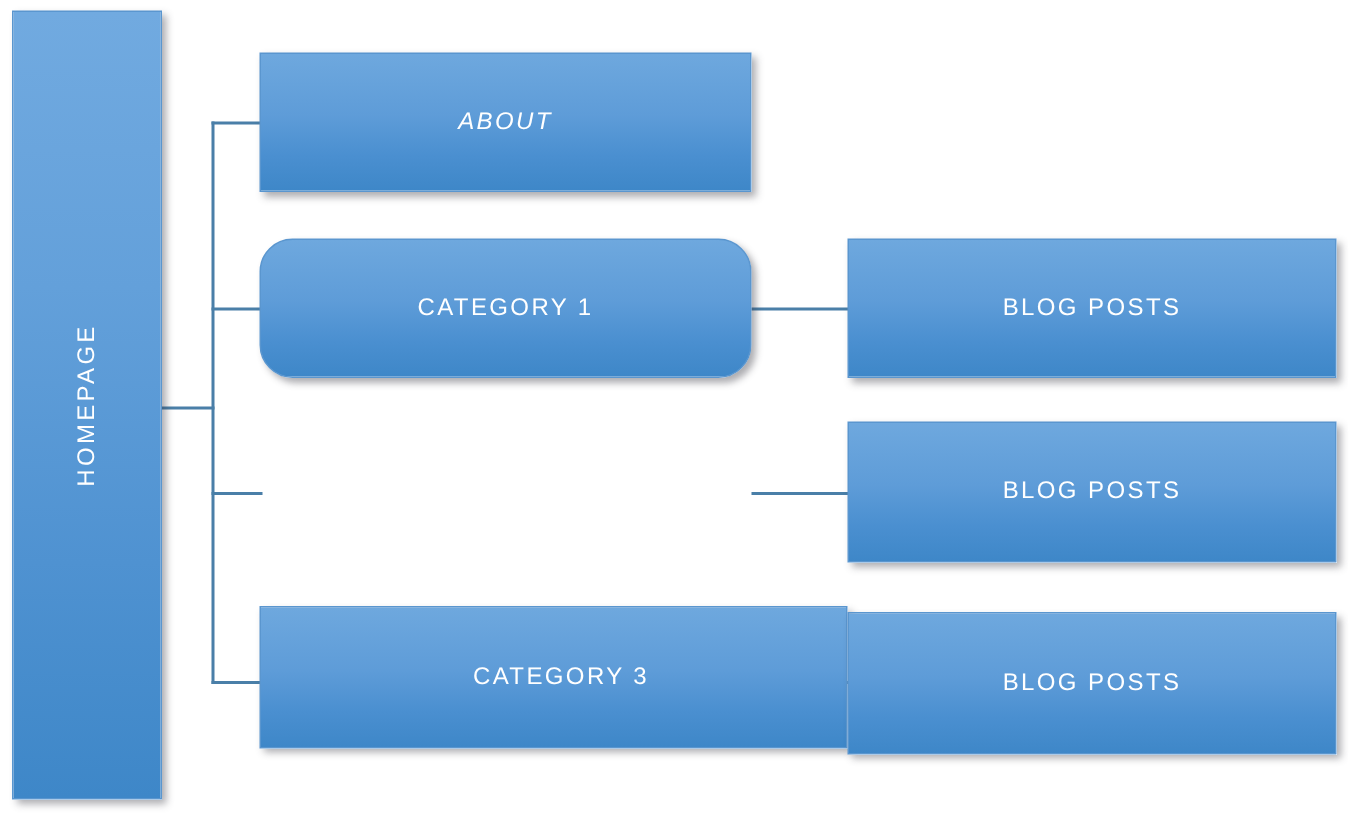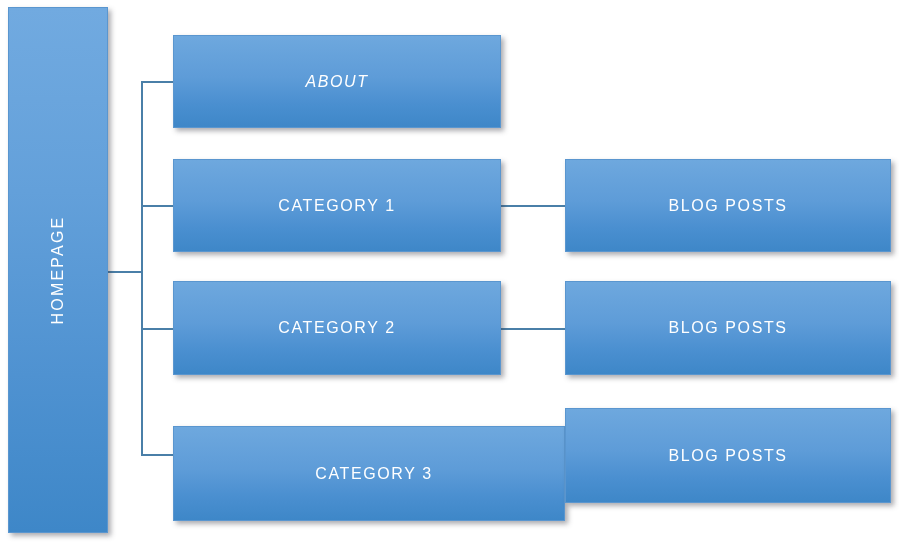--- a/index.html
+++ b/index.html
@@ -82,29 +82,26 @@
   <div class="conn conn-h" style="left:501px; top:454px; width:66px;"></div>
 
   <div class="node node-root" style="left:8px; top:7px; width:100px; height:526px;">
     <span class="node-label">HOMEPAGE</span>
   </div>
 
   <div class="node" style="left:173px; top:35px; width:328px; height:93px;font-style:italic;">
     <span class="node-label">ABOUT</span>
   </div>
 
-  <div class="node" style="left:173px; top:159px; width:328px; height:93px;">
+  <div class="node" style="left:173px; top:159px; width:328px; height:93px;border-radius:22px;">
     <span class="node-label">CATEGORY 1</span>
   </div>
 
-  <div class="node" style="left:173px; top:281px; width:328px; height:94px;">
-    <span class="node-label">CATEGORY 2</span>
-  </div>
 
-  <div class="node" style="left:173px; top:426px; width:392px; height:95px;padding-left:10px;">
+  <div class="node" style="left:173px; top:404px; width:392px; height:95px;padding-left:10px;">
     <span class="node-label">CATEGORY 3</span>
   </div>
 
   <div class="node" style="left:565px; top:159px; width:326px; height:93px;">
     <span class="node-label">BLOG POSTS</span>
   </div>
 
   <div class="node" style="left:565px; top:281px; width:326px; height:94px;">
     <span class="node-label">BLOG POSTS</span>
   </div>

